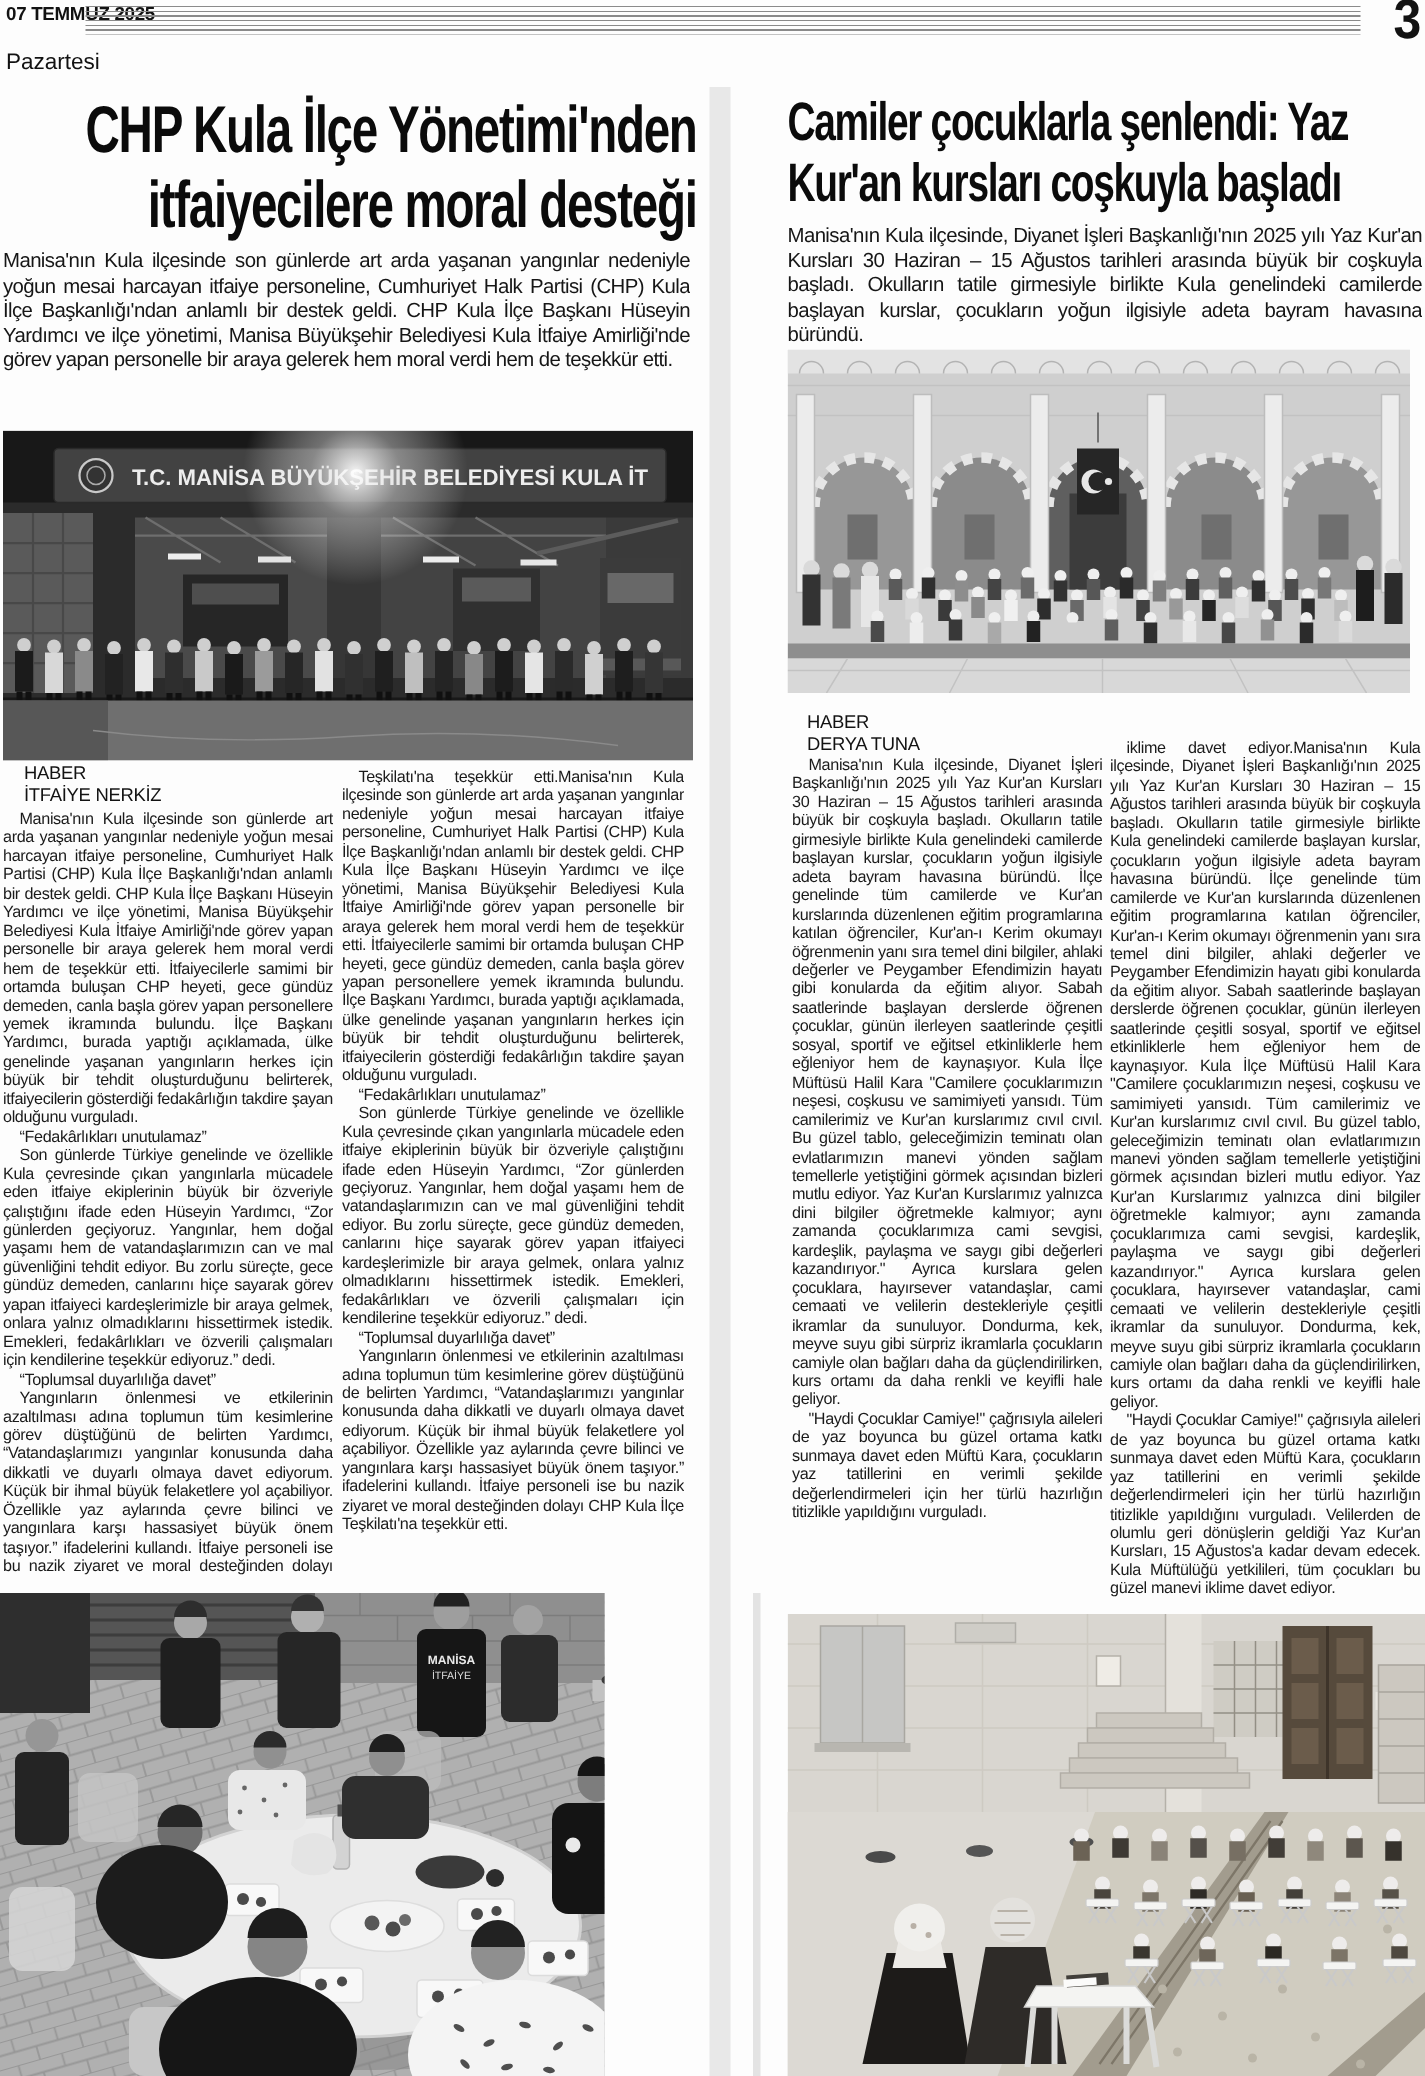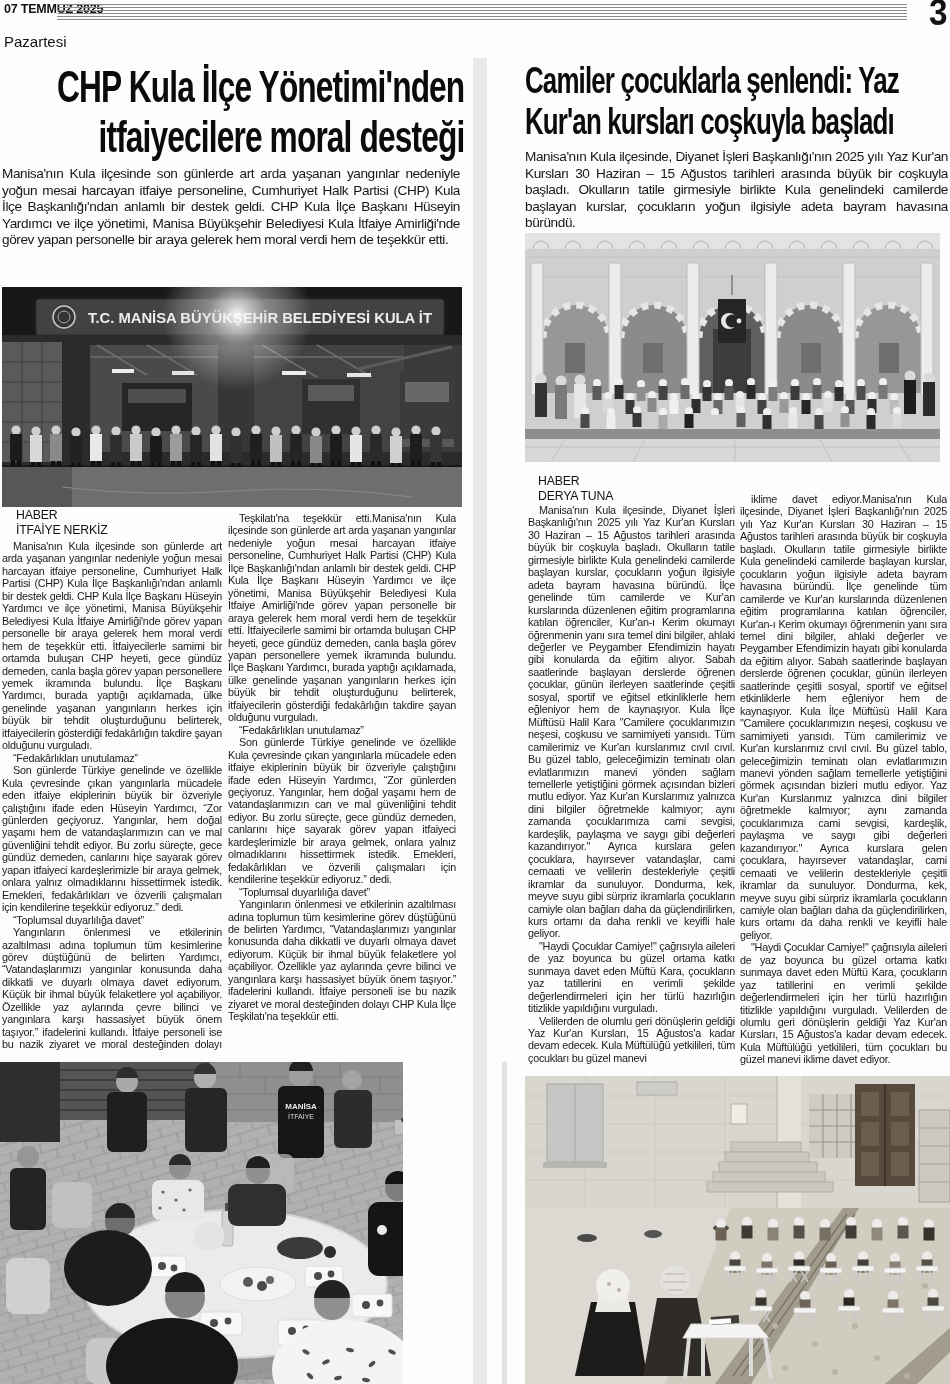--- a/index.html
+++ b/index.html
@@ -396,21 +396,20 @@
   </div>
 
   <div class="byline byl-right">
     <div>HABER</div>
     <div>DERYA TUNA</div>
   </div>
 
   <div class="col col-r1">
     <p>Manisa'nın Kula ilçesinde, Diyanet İşleri Başkanlığı'nın 2025 yılı Yaz Kur'an Kursları 30 Haziran – 15 Ağustos tarihleri arasında büyük bir coşkuyla başladı. Okulların tatile girmesiyle birlikte Kula genelindeki camilerde başlayan kurslar, çocukların yoğun ilgisiyle adeta bayram havasına büründü. İlçe genelinde tüm camilerde ve Kur'an kurslarında düzenlenen eğitim programlarına katılan öğrenciler, Kur'an-ı Kerim okumayı öğrenmenin yanı sıra temel dini bilgiler, ahlaki değerler ve Peygamber Efendimizin hayatı gibi konularda da eğitim alıyor. Sabah saatlerinde başlayan derslerde öğrenen çocuklar, günün ilerleyen saatlerinde çeşitli sosyal, sportif ve eğitsel etkinliklerle hem eğleniyor hem de kaynaşıyor. Kula İlçe Müftüsü Halil Kara "Camilere çocuklarımızın neşesi, coşkusu ve samimiyeti yansıdı. Tüm camilerimiz ve Kur'an kurslarımız cıvıl cıvıl. Bu güzel tablo, geleceğimizin teminatı olan evlatlarımızın manevi yönden sağlam temellerle yetiştiğini görmek açısından bizleri mutlu ediyor. Yaz Kur'an Kurslarımız yalnızca dini bilgiler öğretmekle kalmıyor; aynı zamanda çocuklarımıza cami sevgisi, kardeşlik, paylaşma ve saygı gibi değerleri kazandırıyor." Ayrıca kurslara gelen çocuklara, hayırsever vatandaşlar, cami cemaati ve velilerin destekleriyle çeşitli ikramlar da sunuluyor. Dondurma, kek, meyve suyu gibi sürpriz ikramlarla çocukların camiyle olan bağları daha da güçlendirilirken, kurs ortamı da daha renkli ve keyifli hale geliyor.</p>
     <p>"Haydi Çocuklar Camiye!" çağrısıyla aileleri de yaz boyunca bu güzel ortama katkı sunmaya davet eden Müftü Kara, çocukların yaz tatillerini en verimli şekilde değerlendirmeleri için her türlü hazırlığın titizlikle yapıldığını vurguladı.</p>
-    <p>Velilerden de olumlu geri dönüşlerin geldiği Yaz Kur'an Kursları, 15 Ağustos'a kadar devam edecek. Kula Müftülüğü yetkilileri, tüm çocukları bu güzel manevi</p>
   </div>
   <div class="col col-r2">
     <p>iklime davet ediyor.Manisa'nın Kula ilçesinde, Diyanet İşleri Başkanlığı'nın 2025 yılı Yaz Kur'an Kursları 30 Haziran – 15 Ağustos tarihleri arasında büyük bir coşkuyla başladı. Okulların tatile girmesiyle birlikte Kula genelindeki camilerde başlayan kurslar, çocukların yoğun ilgisiyle adeta bayram havasına büründü. İlçe genelinde tüm camilerde ve Kur'an kurslarında düzenlenen eğitim programlarına katılan öğrenciler, Kur'an-ı Kerim okumayı öğrenmenin yanı sıra temel dini bilgiler, ahlaki değerler ve Peygamber Efendimizin hayatı gibi konularda da eğitim alıyor. Sabah saatlerinde başlayan derslerde öğrenen çocuklar, günün ilerleyen saatlerinde çeşitli sosyal, sportif ve eğitsel etkinliklerle hem eğleniyor hem de kaynaşıyor. Kula İlçe Müftüsü Halil Kara "Camilere çocuklarımızın neşesi, coşkusu ve samimiyeti yansıdı. Tüm camilerimiz ve Kur'an kurslarımız cıvıl cıvıl. Bu güzel tablo, geleceğimizin teminatı olan evlatlarımızın manevi yönden sağlam temellerle yetiştiğini görmek açısından bizleri mutlu ediyor. Yaz Kur'an Kurslarımız yalnızca dini bilgiler öğretmekle kalmıyor; aynı zamanda çocuklarımıza cami sevgisi, kardeşlik, paylaşma ve saygı gibi değerleri kazandırıyor." Ayrıca kurslara gelen çocuklara, hayırsever vatandaşlar, cami cemaati ve velilerin destekleriyle çeşitli ikramlar da sunuluyor. Dondurma, kek, meyve suyu gibi sürpriz ikramlarla çocukların camiyle olan bağları daha da güçlendirilirken, kurs ortamı da daha renkli ve keyifli hale geliyor.</p>
     <p>"Haydi Çocuklar Camiye!" çağrısıyla aileleri de yaz boyunca bu güzel ortama katkı sunmaya davet eden Müftü Kara, çocukların yaz tatillerini en verimli şekilde değerlendirmeleri için her türlü hazırlığın titizlikle yapıldığını vurguladı. Velilerden de olumlu geri dönüşlerin geldiği Yaz Kur'an Kursları, 15 Ağustos'a kadar devam edecek. Kula Müftülüğü yetkilileri, tüm çocukları bu güzel manevi iklime davet ediyor.</p>
   </div>
 
   <div class="photo ph4">
     <svg width="425" height="308" viewBox="0 0 425 308" xmlns="http://www.w3.org/2000/svg">
       <defs>
         <g id="p4kid">

